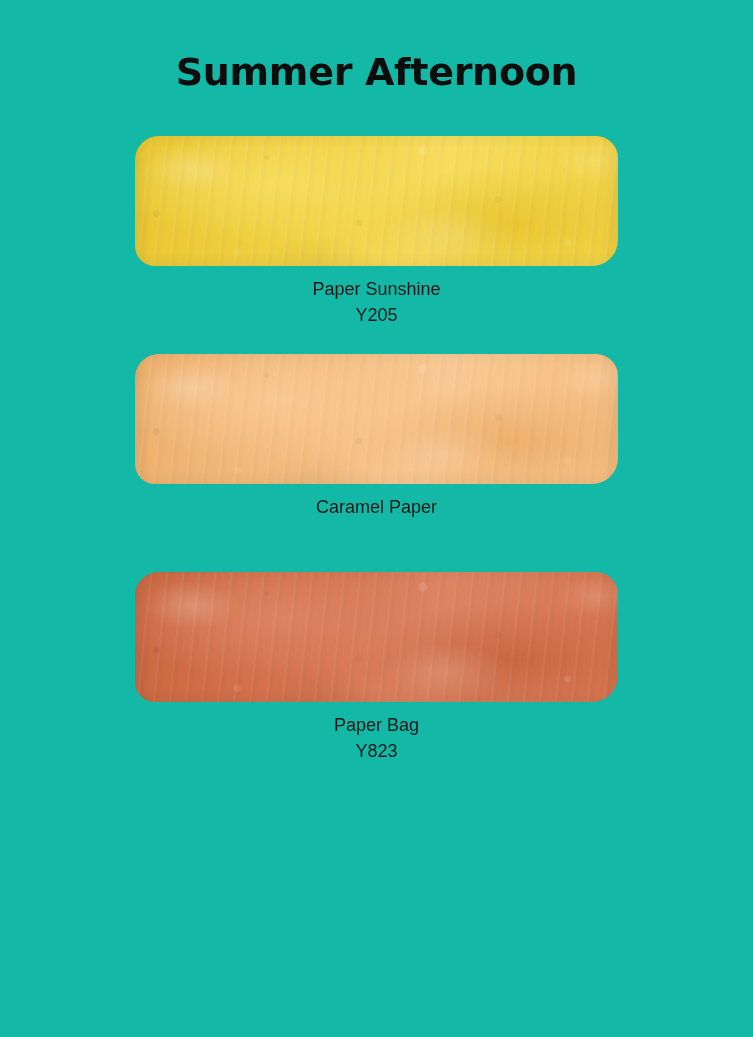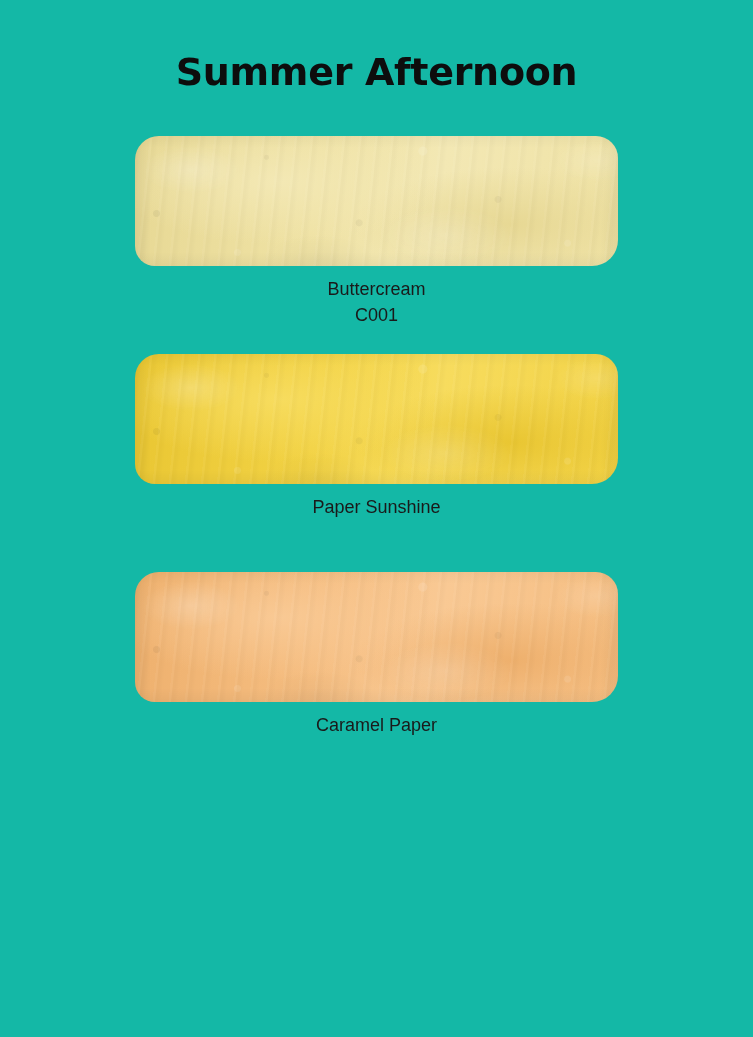--- a/index.html
+++ b/index.html
@@ -136,52 +136,53 @@
 </style>
 </head>
 <body style="color: rgb(26, 26, 26); background: rgb(255, 255, 255);">
 
 <div class="palette-card">
 
   <div class="palette-title">Summer Afternoon</div>
 
   <div class="swatch-list">
 
-    <div class="swatch-entry">
-      <div class="swatch-chip" style="background: radial-gradient(240px 90px at 30% 35%, rgb(243, 232, 180), rgba(0, 0, 0, 0) 70%), radial-gradient(220px 80px at 78% 68%, rgb(231, 216, 148), rgba(0, 0, 0, 0) 72%), linear-gradient(100deg, rgb(231, 216, 148) 0%, rgb(239, 226, 164) 38%, rgb(243, 232, 180) 62%, rgb(239, 226, 164) 100%) rgb(239, 226, 164);">
-        <div class="grain-a"></div>
-        <div class="grain-b"></div>
-        <div class="grain-c"></div>
-        <div class="edge-wash"></div>
-      </div>
-      <div class="swatch-caption">
-        <span class="swatch-name">Buttercream</span>
-        <span class="swatch-code">C001</span>
-      </div>
-    </div>
 
     <div class="swatch-entry">
       <div class="swatch-chip" style="background: radial-gradient(240px 90px at 30% 35%, rgb(247, 220, 94), rgba(0, 0, 0, 0) 70%), radial-gradient(220px 80px at 78% 68%, rgb(233, 198, 50), rgba(0, 0, 0, 0) 72%), linear-gradient(100deg, rgb(233, 198, 50) 0%, rgb(242, 210, 68) 38%, rgb(247, 220, 94) 62%, rgb(242, 210, 68) 100%) rgb(242, 210, 68);">
         <div class="grain-a"></div>
         <div class="grain-b"></div>
         <div class="grain-c"></div>
         <div class="edge-wash"></div>
       </div>
       <div class="swatch-caption">
         <span class="swatch-name">Paper Sunshine</span>
+        <span class="swatch-code">Y205</span>
       </div>
     </div>
 
     <div class="swatch-entry">
       <div class="swatch-chip" style="background: radial-gradient(240px 90px at 30% 35%, rgb(249, 201, 148), rgba(0, 0, 0, 0) 70%), radial-gradient(220px 80px at 78% 68%, rgb(238, 176, 109), rgba(0, 0, 0, 0) 72%), linear-gradient(100deg, rgb(238, 176, 109) 0%, rgb(245, 189, 128) 38%, rgb(249, 201, 148) 62%, rgb(245, 189, 128) 100%) rgb(245, 189, 128);">
         <div class="grain-a"></div>
         <div class="grain-b"></div>
         <div class="grain-c"></div>
         <div class="edge-wash"></div>
       </div>
       <div class="swatch-caption">
         <span class="swatch-name">Caramel Paper</span>
       </div>
     </div>
 
+    <div class="swatch-entry">
+      <div class="swatch-chip" style="background: radial-gradient(240px 90px at 30% 35%, rgb(221, 132, 98), rgba(0, 0, 0, 0) 70%), radial-gradient(220px 80px at 78% 68%, rgb(201, 104, 65), rgba(0, 0, 0, 0) 72%), linear-gradient(100deg, rgb(201, 104, 65) 0%, rgb(213, 116, 78) 38%, rgb(221, 132, 98) 62%, rgb(213, 116, 78) 100%) rgb(213, 116, 78);">
+        <div class="grain-a"></div>
+        <div class="grain-b"></div>
+        <div class="grain-c"></div>
+        <div class="edge-wash"></div>
+      </div>
+      <div class="swatch-caption">
+        <span class="swatch-name">Paper Bag</span>
+        <span class="swatch-code">Y823</span>
+      </div>
+    </div>
 
   </div>
 </div>
 
 </body></html>

